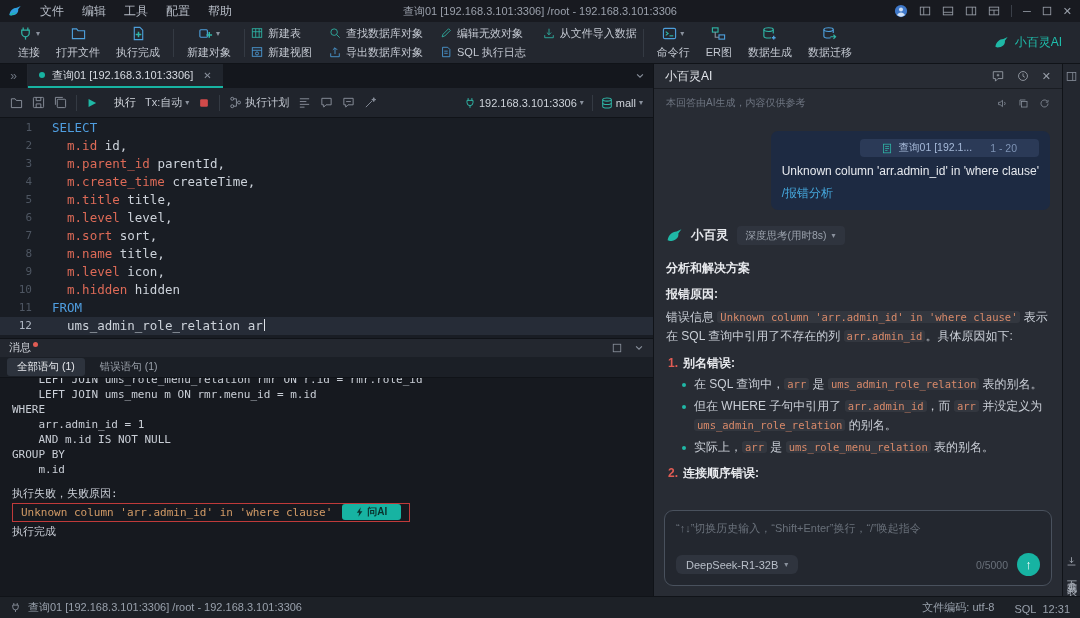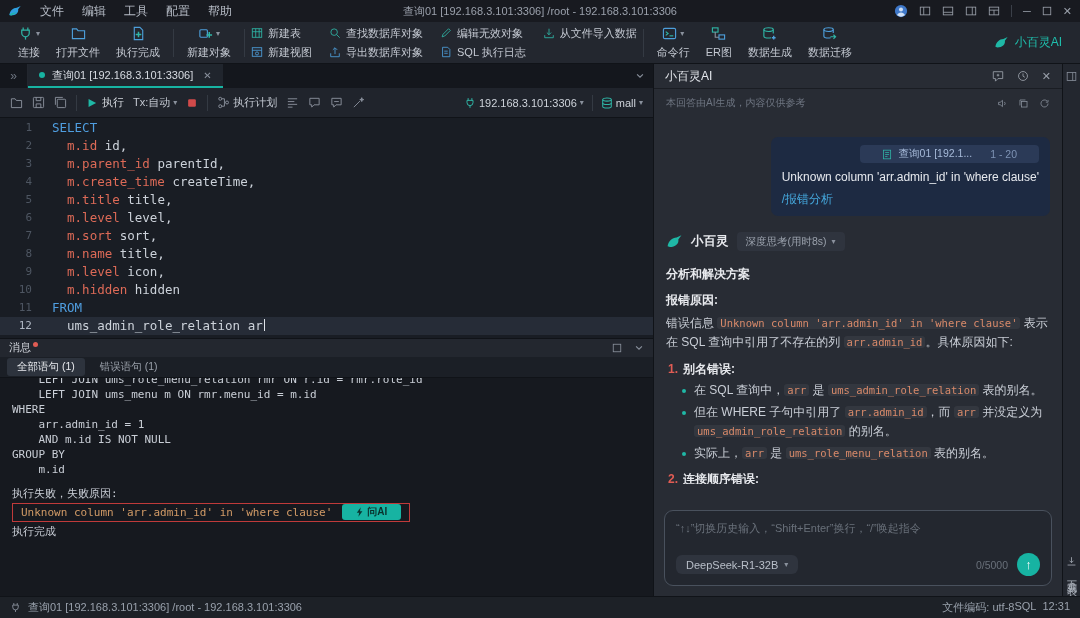--- a/index.html
+++ b/index.html
@@ -34,21 +34,21 @@
 
   .tabbar{height:24px;background:#14171d;display:flex;align-items:stretch;flex-shrink:0}
   .tab-chevrons{width:28px;display:flex;align-items:center;justify-content:center;color:#6f7682;font-size:12px;border-right:1px solid #23272f}
   .tab{display:flex;align-items:center;gap:7px;padding:0 11px;background:#20252d;border-bottom:2px solid #17b3a2;font-size:11px;color:#d7dbe2;white-space:nowrap}
   .tab-dot{width:6px;height:6px;border-radius:50%;background:#17b3a2}
   .tab-close{color:#8a919d;font-size:10px;margin-left:3px}
   .tab-collapse{margin-left:auto;width:26px;display:flex;align-items:center;justify-content:center;color:#8a919d}
 
   .edtb{height:30px;background:#20242c;border-bottom:1px solid #101318;display:flex;align-items:center;gap:9px;padding:0 10px;font-size:11px;color:#c3c8d1;flex-shrink:0}
   .edtb .sep{width:1px;height:16px;background:#343a43}
-  .run{display:flex;align-items:center;gap:4px;color:#d4d8de}
+  .run{display:flex;align-items:center;gap:16px;color:#d4d8de}
   .ed-ic{display:flex;align-items:center;gap:3px}
   .edtb-right{margin-left:auto;display:flex;align-items:center;gap:8px;color:#ced3da}
 
   .editor{flex:1;background:#191d24;font-family:"DejaVu Sans Mono","Liberation Mono",monospace;font-size:12.5px;overflow:hidden;padding-top:1px}
   .eline{display:flex;height:18px;line-height:18px;white-space:pre}
   .eline.active{background:#262c37}
   .lnum{width:52px;text-align:right;padding-right:20px;color:#4e5662;font-size:11px;flex-shrink:0}
   .eline.active .lnum{color:#aeb6c2}
   .tk-kw{color:#4f9ee0}
   .tk-col{color:#dd6a57}
@@ -67,21 +67,21 @@
   .out-gap{height:9px}
   .err-box{display:inline-flex;align-items:center;gap:10px;border:1px solid #c03a3a;padding:0 8px;margin:2px 0;height:19px}
   .err-text{color:#d19a66}
   .ask-ai{display:inline-flex;align-items:center;gap:3px;background:#17b3a2;color:#09312c;font-size:10px;font-weight:bold;padding:1px 14px;border-radius:3px;font-family:"Liberation Sans",sans-serif}
 
   
   .ai-panel{width:408px;background:#282c34;display:flex;flex-direction:column;flex-shrink:0}
   .ai-header{height:25px;display:flex;align-items:center;padding:0 11px;font-size:12px;color:#e4e7ec;border-bottom:1px solid #1a1d23;flex-shrink:0}
   .aih-icons{margin-left:auto;display:flex;gap:13px;color:#9aa0aa;align-items:center;font-size:11px}
   .ai-body{flex:1;overflow:hidden;padding:7px 12px 0;display:flex;flex-direction:column;min-height:0}
-  .ai-disclaimer{display:flex;align-items:center;font-size:10px;color:#6d7480;margin-bottom:27px}
+  .ai-disclaimer{display:flex;align-items:center;font-size:10px;color:#6d7480;margin-bottom:21px}
   .aid-icons{margin-left:auto;display:flex;gap:10px;color:#8a919d}
   .user-bubble{align-self:flex-end;max-width:345px;background:#1d2a42;border-radius:7px;padding:8px 11px;display:flex;flex-direction:column;gap:7px;margin-bottom:16px}
   .ref-chip{align-self:flex-end;display:flex;align-items:center;gap:6px;background:#2b3a57;border-radius:4px;padding:2px 22px;font-size:10.5px;color:#a6bad9}
   .ref-range{color:#7e93b5;margin-left:12px}
   .ub-text{font-size:12px;color:#e6e9ee}
   .ub-cmd{font-size:12px;color:#45a8dd}
   .ai-ans-header{display:flex;align-items:center;gap:8px;margin-bottom:7px}
   .ai-name{font-size:12.5px;font-weight:bold;color:#e8eaee}
   .think-pill{display:flex;align-items:center;gap:5px;background:#2f343e;border-radius:4px;padding:2.5px 9px;font-size:10.5px;color:#9aa1ac}
   .ai-sections{font-size:12px;color:#c9ced6;line-height:1.62}
@@ -97,21 +97,21 @@
   .aii-bottom{display:flex;align-items:center}
   .model-pill{display:flex;align-items:center;gap:6px;background:#2f343e;border-radius:6px;padding:3.5px 10px;font-size:11px;color:#b9bfc9}
   .counter{margin-left:auto;font-size:10.5px;color:#69707a;margin-right:9px}
   .send-btn{width:23px;height:23px;border-radius:50%;background:#17b3a2;color:#fff;display:flex;align-items:center;justify-content:center;font-size:13px;font-weight:bold}
 
   
   .right-strip{width:18px;background:#23272f;border-left:1px solid #101318;display:flex;flex-direction:column;align-items:center;padding:7px 0 16px;flex-shrink:0}
   .strip-bottom{margin-top:auto;display:flex;flex-direction:column;align-items:center;gap:5px}
   .v-label{writing-mode:vertical-rl;font-size:10px;color:#aab0ba;letter-spacing:2px}
   .statusbar{height:22px;background:#1d2127;border-top:1px solid #101318;display:flex;align-items:center;padding:0 10px;font-size:11px;color:#99a1ac;gap:7px;flex-shrink:0}
-  .sb-right{margin-left:auto;display:flex;align-items:flex-start;}
+  .sb-right{margin-left:auto;display:flex;align-items:flex-end;gap:20px}
   .sb-cell{display:flex;gap:6px}
 </style>
 </head>
 <body>
 
 <div class="app">
 
   <div class="titlebar">
     <span class="logo">
       <svg width="14" height="14" viewBox="0 0 16 16">

